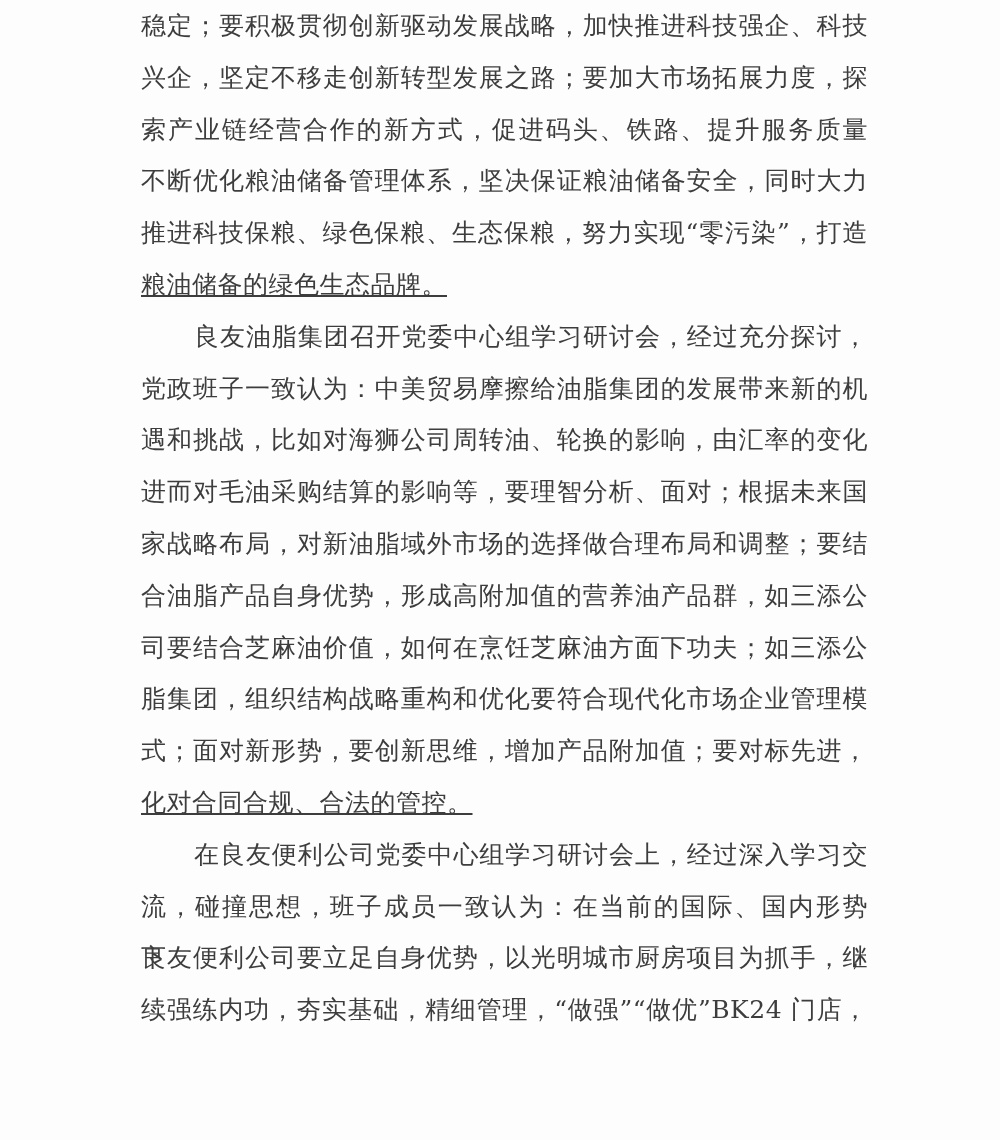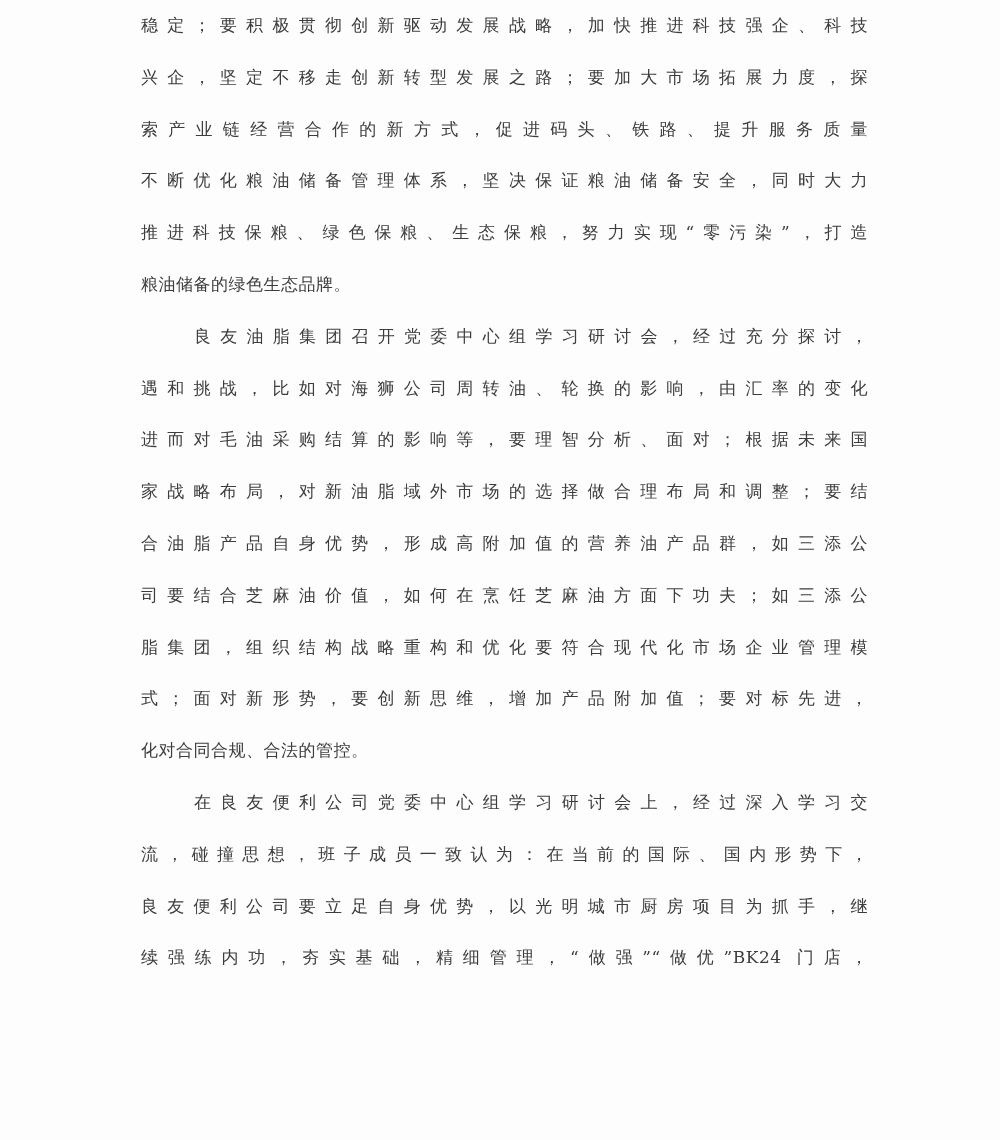--- a/index.html
+++ b/index.html
@@ -21,48 +21,50 @@
   }
   .text-block {
     position: absolute;
     left: 141px;
     top: 0;
     width: 727px;
   }
   .line {
     height: 51.8px;
     line-height: 51.8px;
-    font-size: 17px;
+    font-size: 25px;
     color: #3d3d3d;
     text-align: justify;
     text-align-last: justify;
     letter-spacing: 0.5px;
     overflow: visible;
     -webkit-font-smoothing: antialiased;
   }
   .line.para-end {
     text-align: right;
     text-align-last: left;
+    text-decoration: underline;
   }
   .line.indent {
     padding-left: 53px;
   }
 </style>
 </head>
 <body>
 
 <div class="page">
   <div class="text-block">
     <div class="line">稳定；要积极贯彻创新驱动发展战略，加快推进科技强企、科技</div>
     <div class="line">兴企，坚定不移走创新转型发展之路；要加大市场拓展力度，探</div>
     <div class="line">索产业链经营合作的新方式，促进码头、铁路、提升服务质量</div>
     <div class="line">不断优化粮油储备管理体系，坚决保证粮油储备安全，同时大力</div>
     <div class="line">推进科技保粮、绿色保粮、生态保粮，努力实现“零污染”，打造</div>
     <div class="line para-end">粮油储备的绿色生态品牌。</div>
     <div class="line indent">良友油脂集团召开党委中心组学习研讨会，经过充分探讨，</div>
+    <div class="line">党政班子一致认为：中美贸易摩擦给油脂集团的发展带来新的机</div>
     <div class="line">遇和挑战，比如对海狮公司周转油、轮换的影响，由汇率的变化</div>
     <div class="line">进而对毛油采购结算的影响等，要理智分析、面对；根据未来国</div>
     <div class="line">家战略布局，对新油脂域外市场的选择做合理布局和调整；要结</div>
     <div class="line">合油脂产品自身优势，形成高附加值的营养油产品群，如三添公</div>
     <div class="line">司要结合芝麻油价值，如何在烹饪芝麻油方面下功夫；如三添公</div>
     <div class="line">脂集团，组织结构战略重构和优化要符合现代化市场企业管理模</div>
     <div class="line">式；面对新形势，要创新思维，增加产品附加值；要对标先进，</div>
     <div class="line para-end">化对合同合规、合法的管控。</div>
     <div class="line indent">在良友便利公司党委中心组学习研讨会上，经过深入学习交</div>
     <div class="line">流，碰撞思想，班子成员一致认为：在当前的国际、国内形势下，</div>

